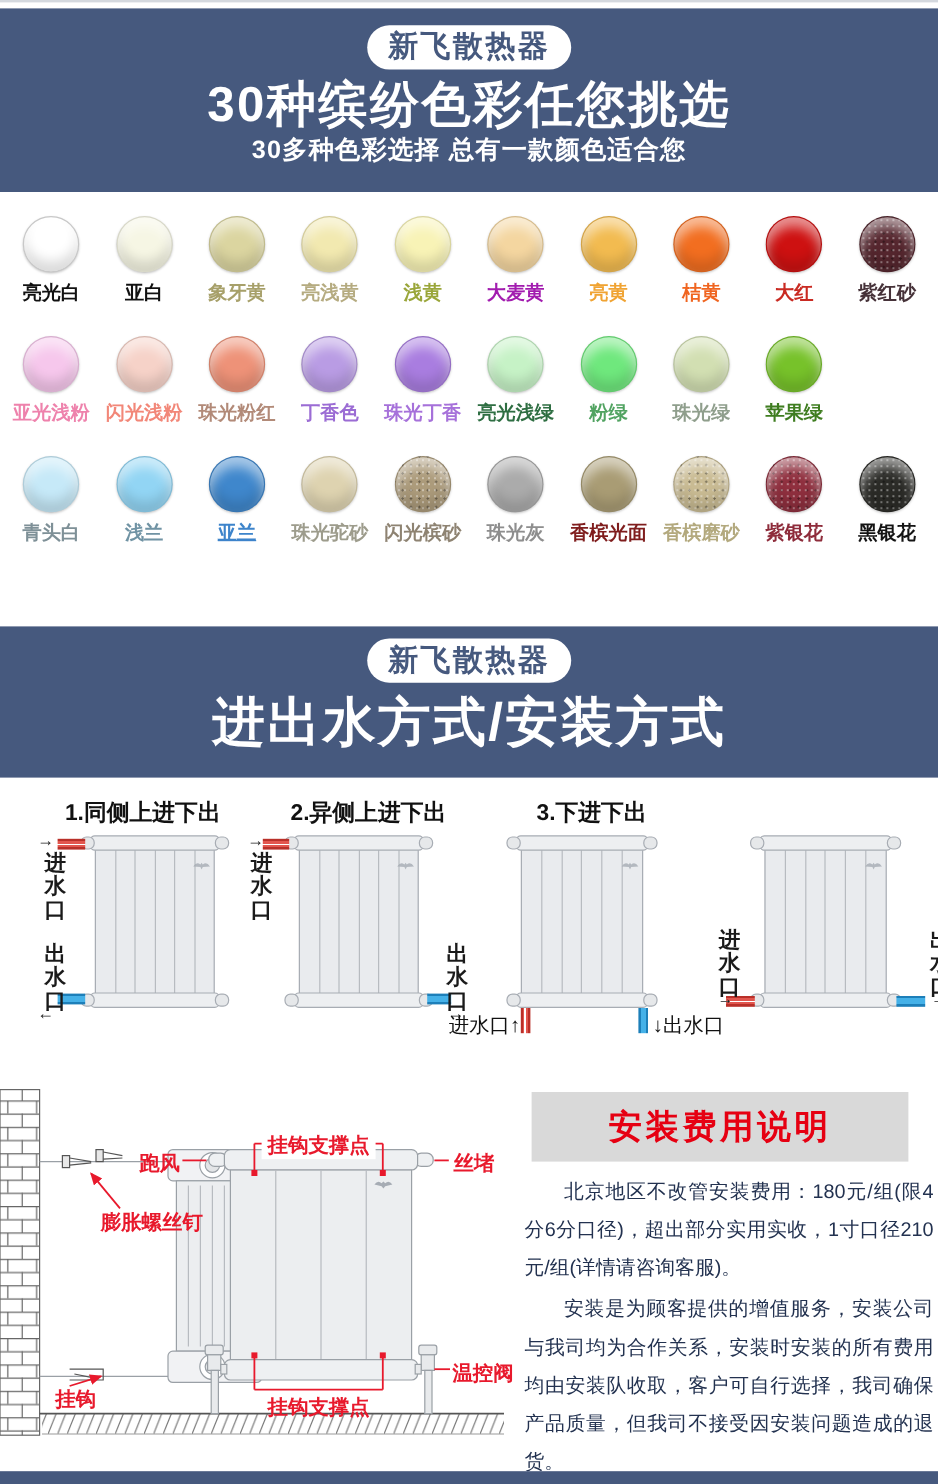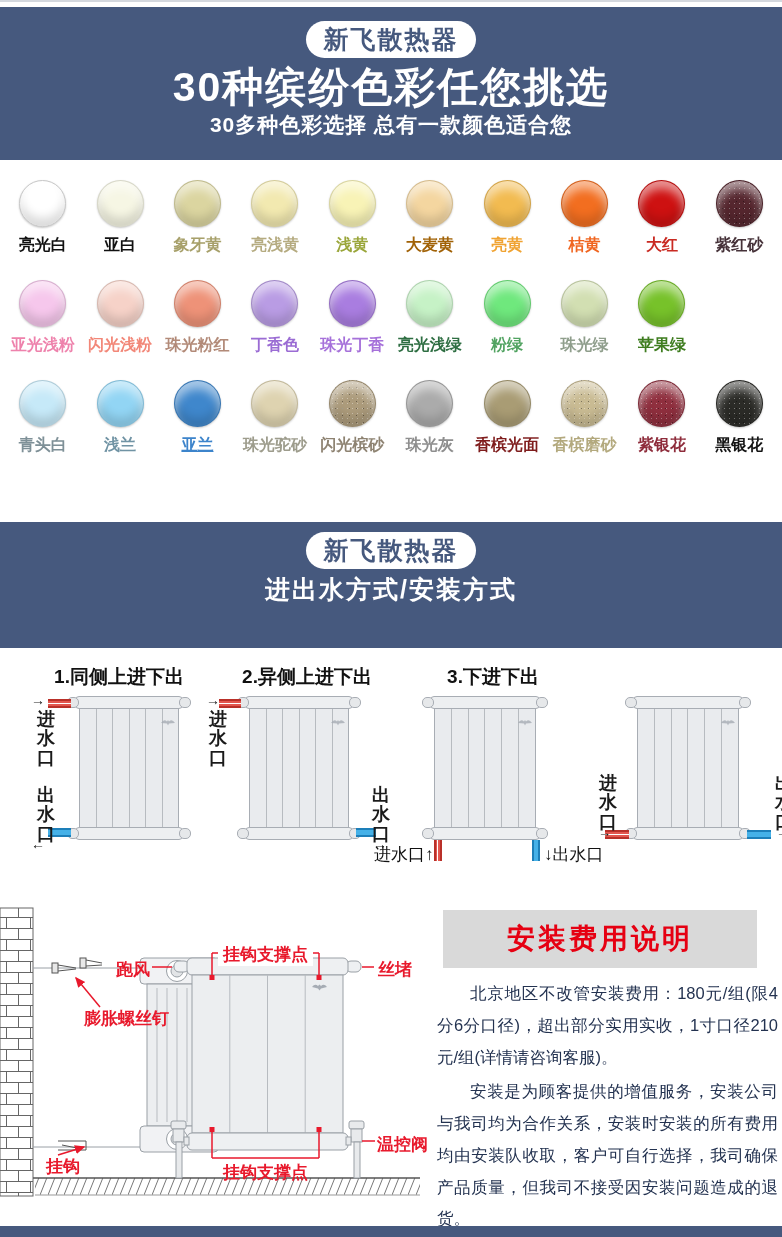--- a/index.html
+++ b/index.html
@@ -10,21 +10,21 @@
   .band{position:absolute;left:0;width:782px;background:#46597e;}
   .band1{top:7px;height:153px;}
   .band2{top:522px;height:126px;}
   .bandfoot{top:1226px;height:11px;}
   .badge{position:absolute;left:306px;width:170px;height:37px;line-height:37px;background:#ffffff;
          border-radius:20px;font-weight:700;color:#46597e;text-align:center;font-size:25px;letter-spacing:2px;}
   .badge1{top:21px;} .badge2{top:532px;}
   .h1{position:absolute;left:0;width:782px;text-align:center;color:#ffffff;font-weight:700;}
   .title1{top:60px;font-size:41px;letter-spacing:2px;}
   .subtitle1{top:111px;font-size:21px;letter-spacing:1px;}
-  .title2{top:573px;font-size:25px;letter-spacing:2px;}
+  .title2{top:573px;font-size:44px;letter-spacing:2px;}
 
   .swatch-row{position:absolute;left:4px;width:774px;display:grid;grid-template-columns:repeat(10,1fr);}
   .row0{top:180px;} .row1{top:280px;} .row2{top:380px;}
   .sw-cell{display:flex;flex-direction:column;align-items:center;}
   .sw-circle{width:47px;height:47px;border-radius:50%;border:1px solid rgba(0,0,0,.12);
      box-shadow:inset 0 8px 10px rgba(255,255,255,.55), inset 0 -8px 10px rgba(0,0,0,.14), 0 1px 2px rgba(0,0,0,.22);}
   .sw-circle.tex{background-image:
      radial-gradient(rgba(255,255,255,.38) 18%, rgba(0,0,0,0) 19%),
      radial-gradient(rgba(0,0,0,.38) 18%, rgba(0,0,0,0) 19%);
      background-size:5px 5px,7px 7px;background-position:0 0,2px 3px;}
@@ -87,21 +87,21 @@
       <div class="sw-cell">
         <div class="sw-circle" style="background-color: rgb(242, 233, 176);"></div>
         <div class="sw-label" style="color: rgb(181, 171, 128);">亮浅黄</div>
       </div>
       <div class="sw-cell">
         <div class="sw-circle" style="background-color: rgb(248, 243, 182);"></div>
         <div class="sw-label" style="color: rgb(154, 166, 58);">浅黄</div>
       </div>
       <div class="sw-cell">
         <div class="sw-circle" style="background-color: rgb(244, 214, 160);"></div>
-        <div class="sw-label" style="color: #a16207; text-align: center;">大麦黄</div>
+        <div class="sw-label" style="color: #a21caf; text-align: center;">大麦黄</div>
       </div>
       <div class="sw-cell">
         <div class="sw-circle" style="background-color: rgb(242, 187, 80);"></div>
         <div class="sw-label" style="color: rgb(240, 163, 50);">亮黄</div>
       </div>
       <div class="sw-cell">
         <div class="sw-circle" style="background-color: rgb(242, 110, 32);"></div>
         <div class="sw-label" style="color: rgb(240, 101, 32);">桔黄</div>
       </div>
       <div class="sw-cell">

